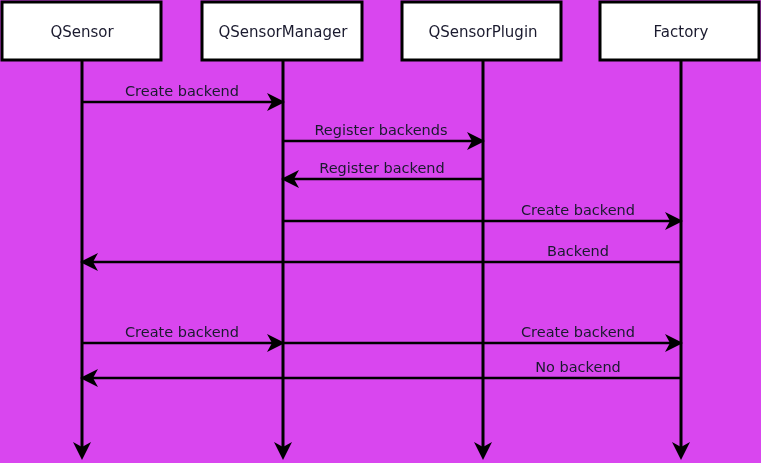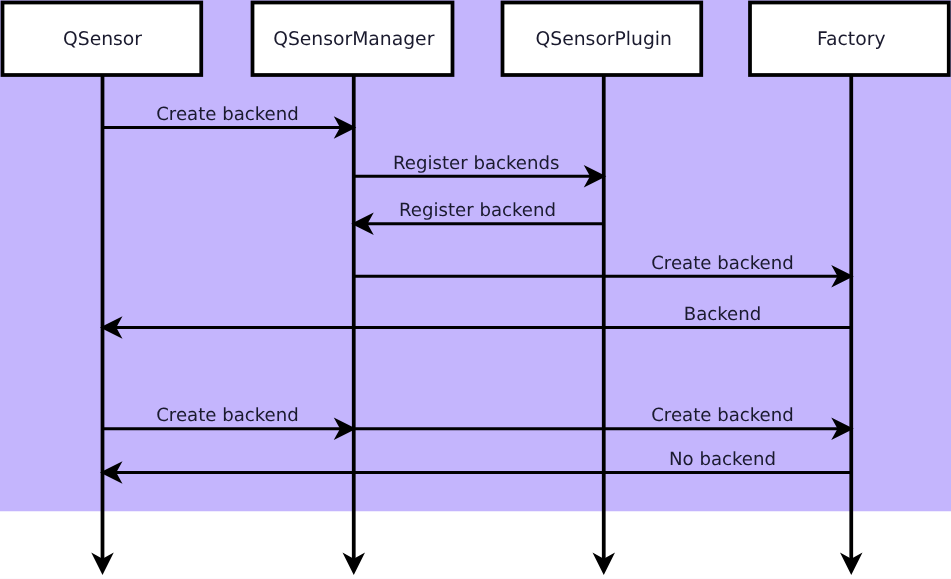--- a/index.html
+++ b/index.html
@@ -9,22 +9,22 @@
   }
   body {
     width: 761px;
     height: 463px;
     overflow: hidden;
     font-family: "DejaVu Sans", "Liberation Sans", sans-serif;
   }
   #diagram-root {
     position: relative;
     width: 761px;
-    height: 409px;
-    background: #c4b5fd;
+    height: 463px;
+    background: #d946ef;
   }
   svg.sequence-canvas {
     display: block;
     width: 761px;
     height: 463px;
   }
   .participant-box {
     fill: #ffffff;
     stroke: #000000;
     stroke-width: 3;

